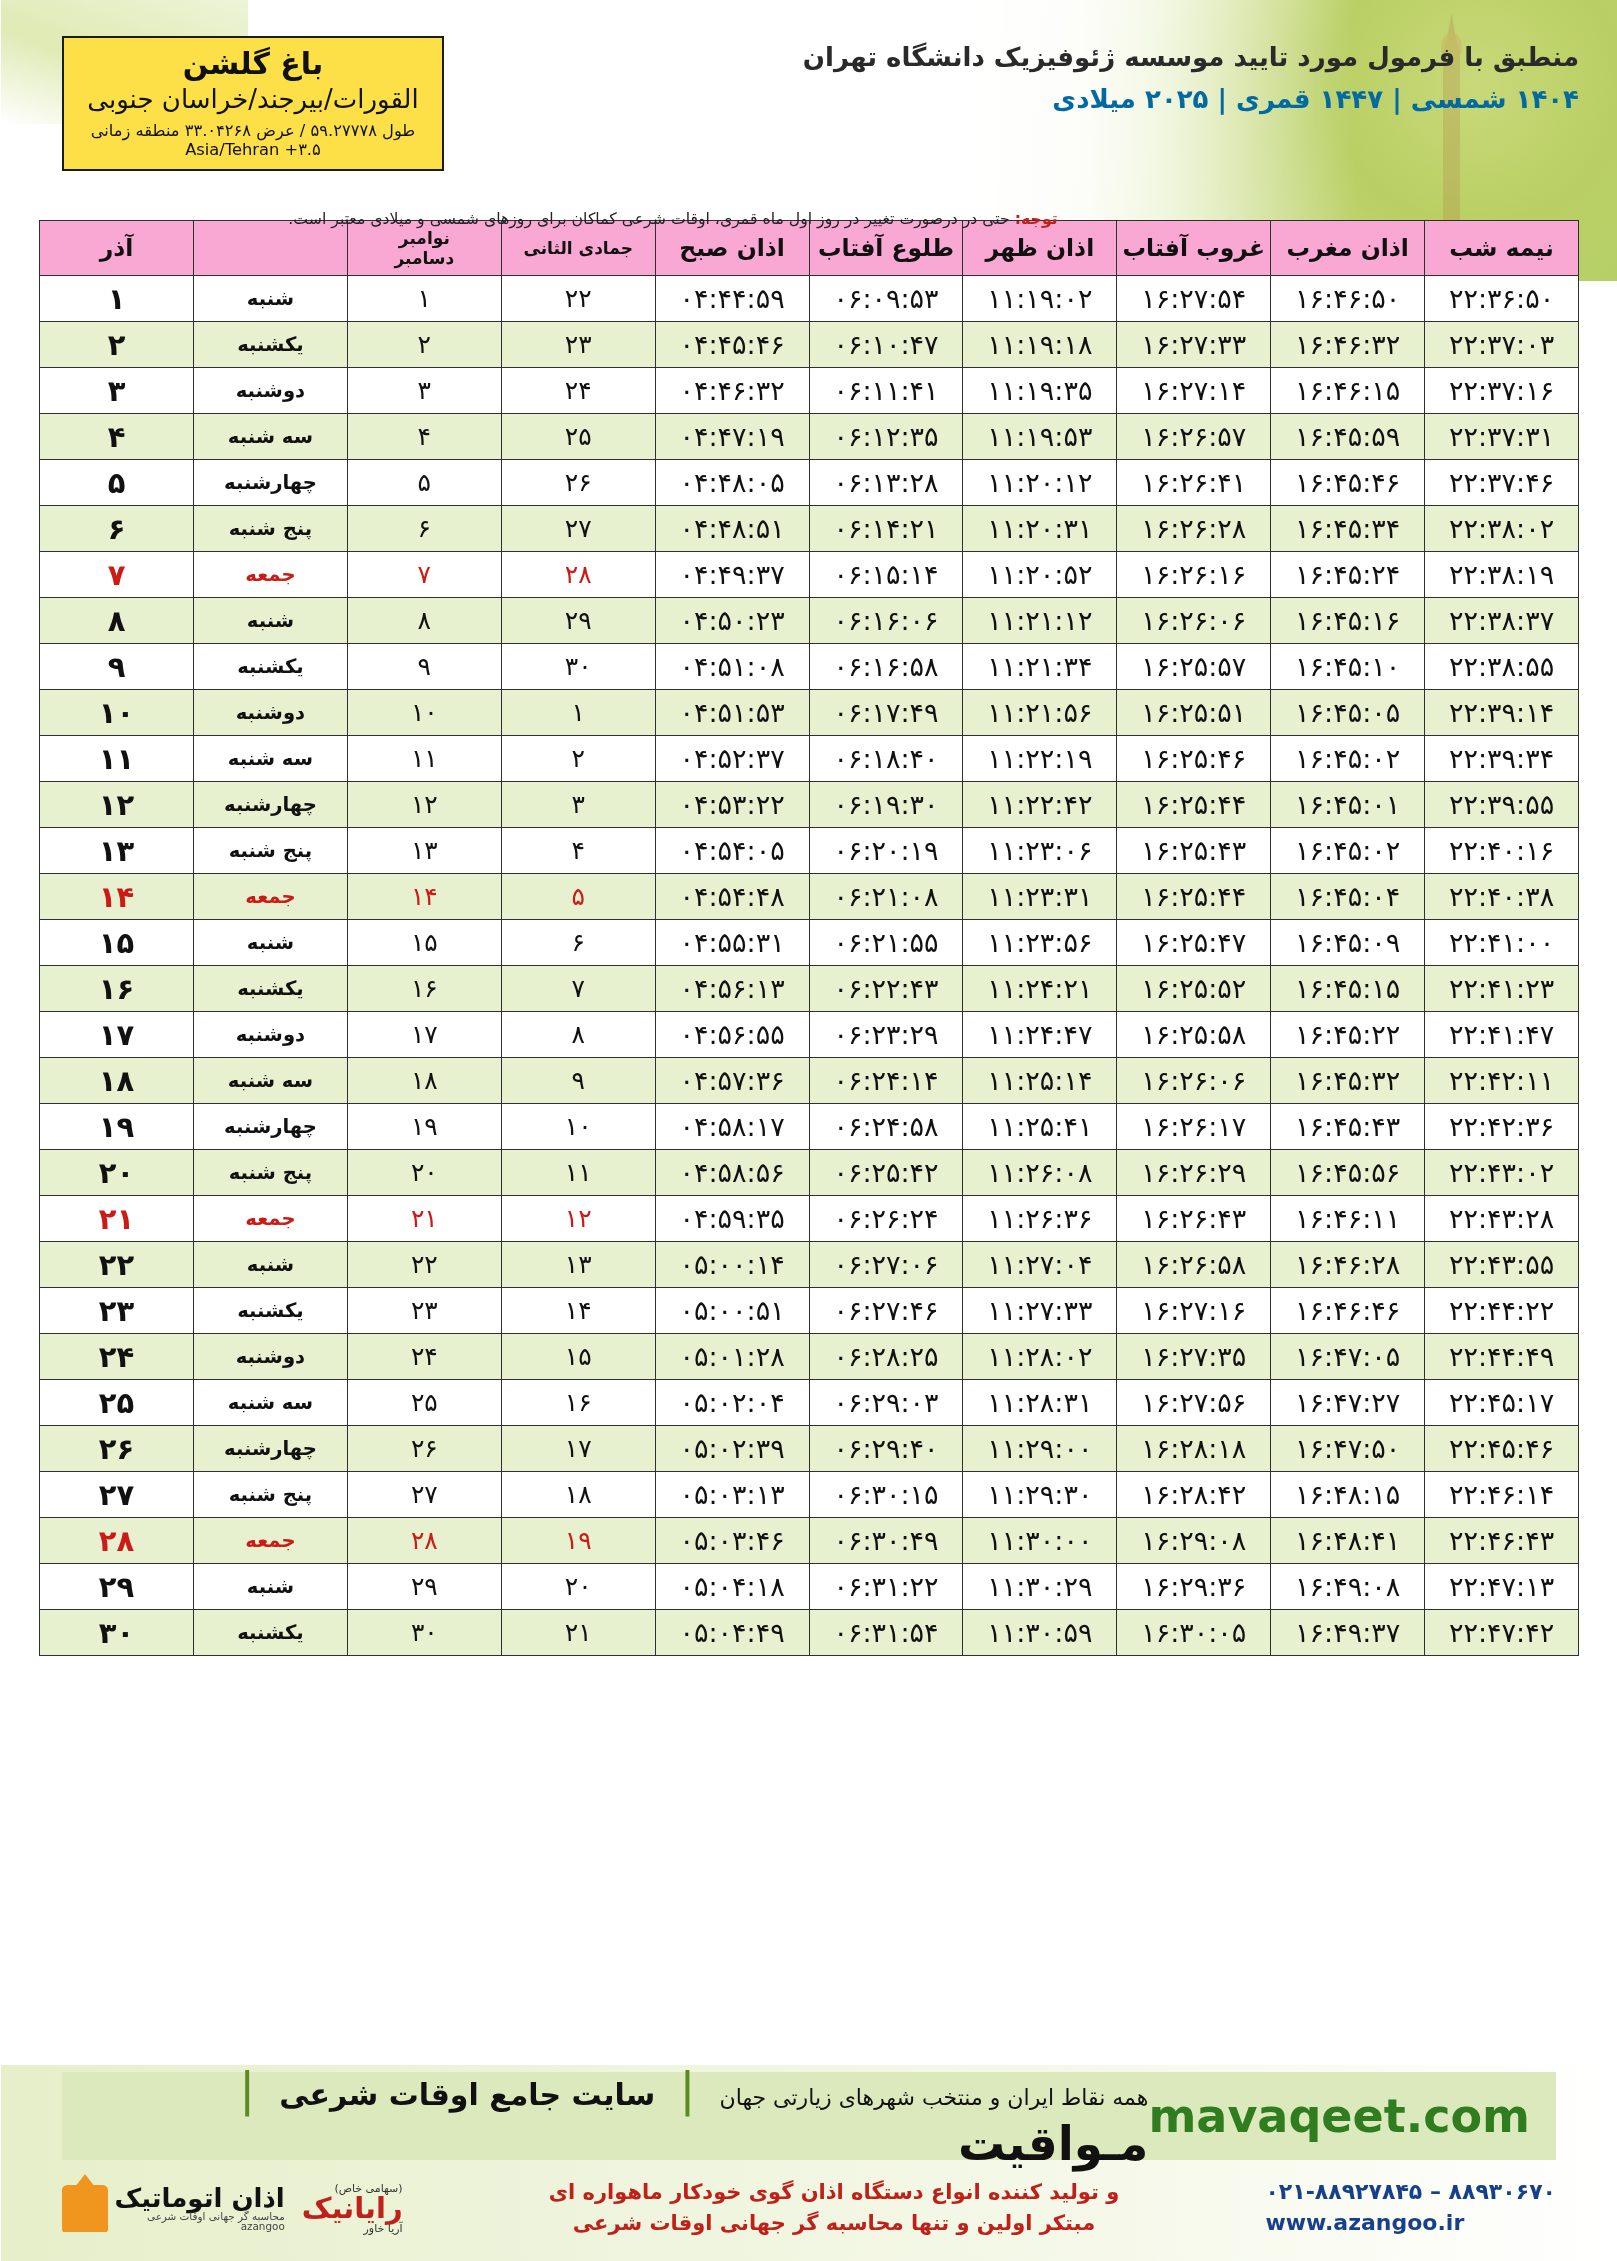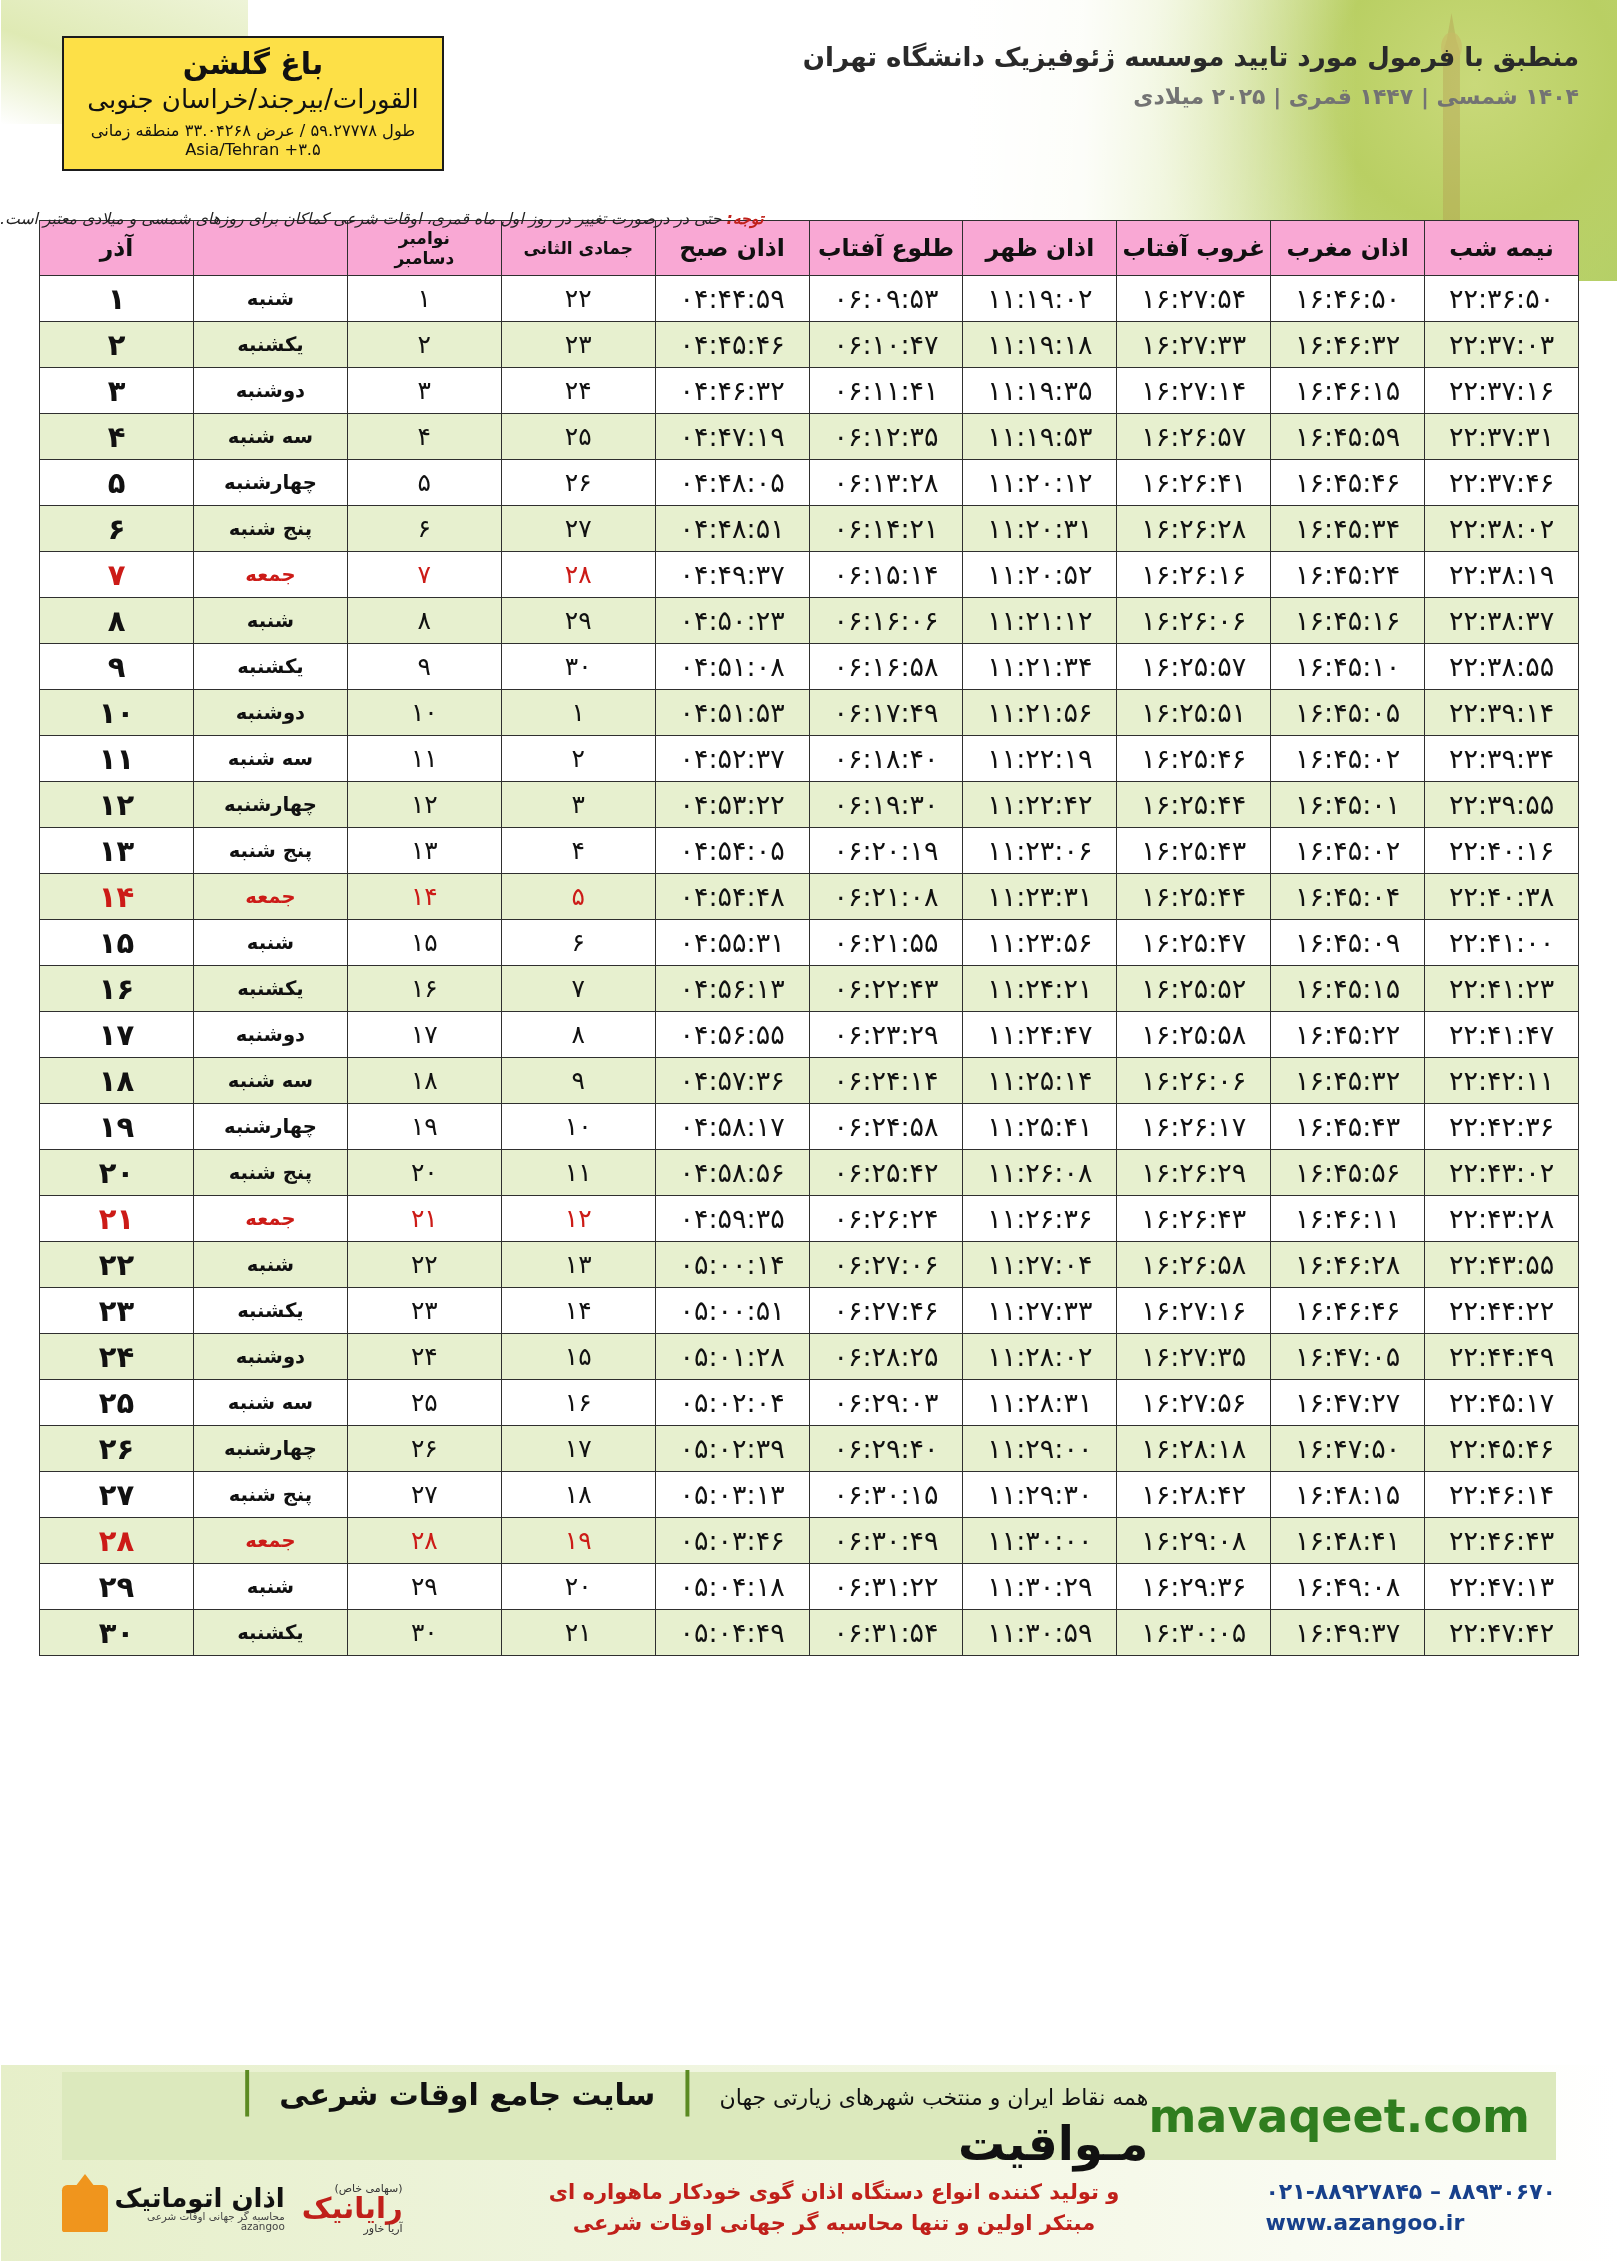--- a/index.html
+++ b/index.html
@@ -47,33 +47,33 @@
   .title-block{
     position:absolute;top:33px;right:39px;text-align:right;width:816px;
   }
   .title-main{
     font-size:57px;font-weight:bold;color:#1b1b1b;letter-spacing:-0.7px;line-height:1.05;
   }
   .title-sub{
     margin-top:9px;font-size:26px;font-weight:bold;color:#2a2a2a;
   }
   .title-dates{
-    margin-top:11.7px;font-size:22px;color:#737373;font-weight:bold;
+    margin-top:11.7px;font-size:26px;color:#0369a1;font-weight:bold;
   }
   .loc-box{
     position:absolute;top:36px;left:62px;width:365px;
     border:2px solid #1b1b1b;background:#fde047;
     text-align:center;padding:9px 6.5px 10.4px 6.5px;
   }
   .loc-name{font-size:30px;font-weight:bold;color:#111;line-height:1.15;}
   .loc-sub{font-size:26px;color:#111;margin-top:2.6px;}
   .loc-coord{font-size:16.3px;color:#111;margin-top:6.5px;direction:rtl;}
   .note{
-    position:absolute;top:209px;left:0;width:1346px;text-align:left;
-    font-size:15.7px;color:#222;z-index:4;font-style:italic;
+    position:absolute;top:209px;left:0;width:1346px;text-align:center;
+    font-size:15.7px;color:#222;z-index:4;
   }
   .note b{color:#c0201a;}
 
   
   .table-wrap{position:relative;z-index:3;margin:0 39px;padding-top:5.2px;}
   table{border-collapse:collapse;width:100%;table-layout:fixed;}
   th,td{
     border:1.3px solid #2f2f2f;
     text-align:center;
     font-size:26px;

